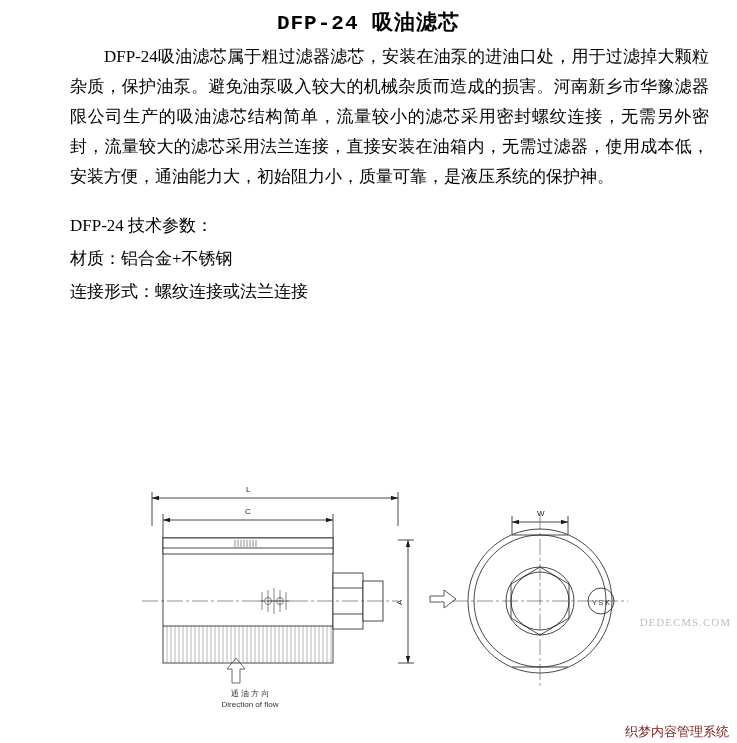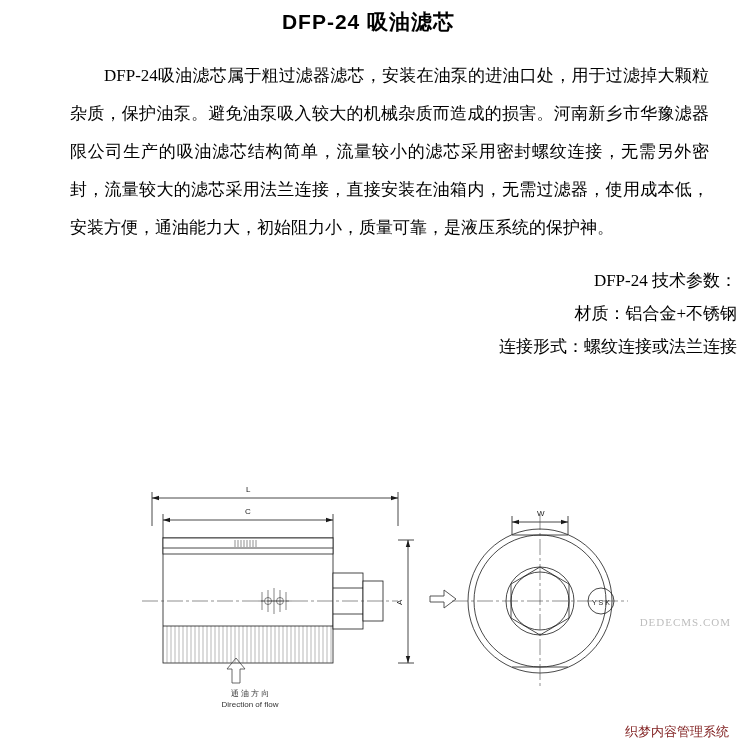--- a/index.html
+++ b/index.html
@@ -11,38 +11,37 @@
     position: relative;
     overflow: hidden;
   }
   .page { position: relative; width: 737px; height: 743px; }
 
   .title {
     text-align: center;
     font-size: 21px;
     font-weight: bold;
     letter-spacing: 1px;
-    margin: 8px 0 21px 0;
-    font-family: Liberation Sans, sans-serif;
+    margin: 8px 0 6px 0;
+    font-family: Liberation Mono, monospace;
   }
 
   .body-text {
     margin: 0 28px 17px 70px;
     font-size: 17px;
-    line-height: 38px;
+    line-height: 30px;
     text-align: justify;
     text-justify: inter-ideograph;
   }
   .body-text p { margin: 0; }
   .para-indent { text-indent: 34px; }
 
   .specs {
     margin: 6px 0 0 70px;
     font-size: 17px;
-    text-align: right;
   }
   .specs .spec-line { line-height: 33px; }
 
   
   .drawing {
     position: absolute;
     left: 0; top: 470px;
     width: 737px; height: 273px;
   }
   .drawing svg { display: block; }

